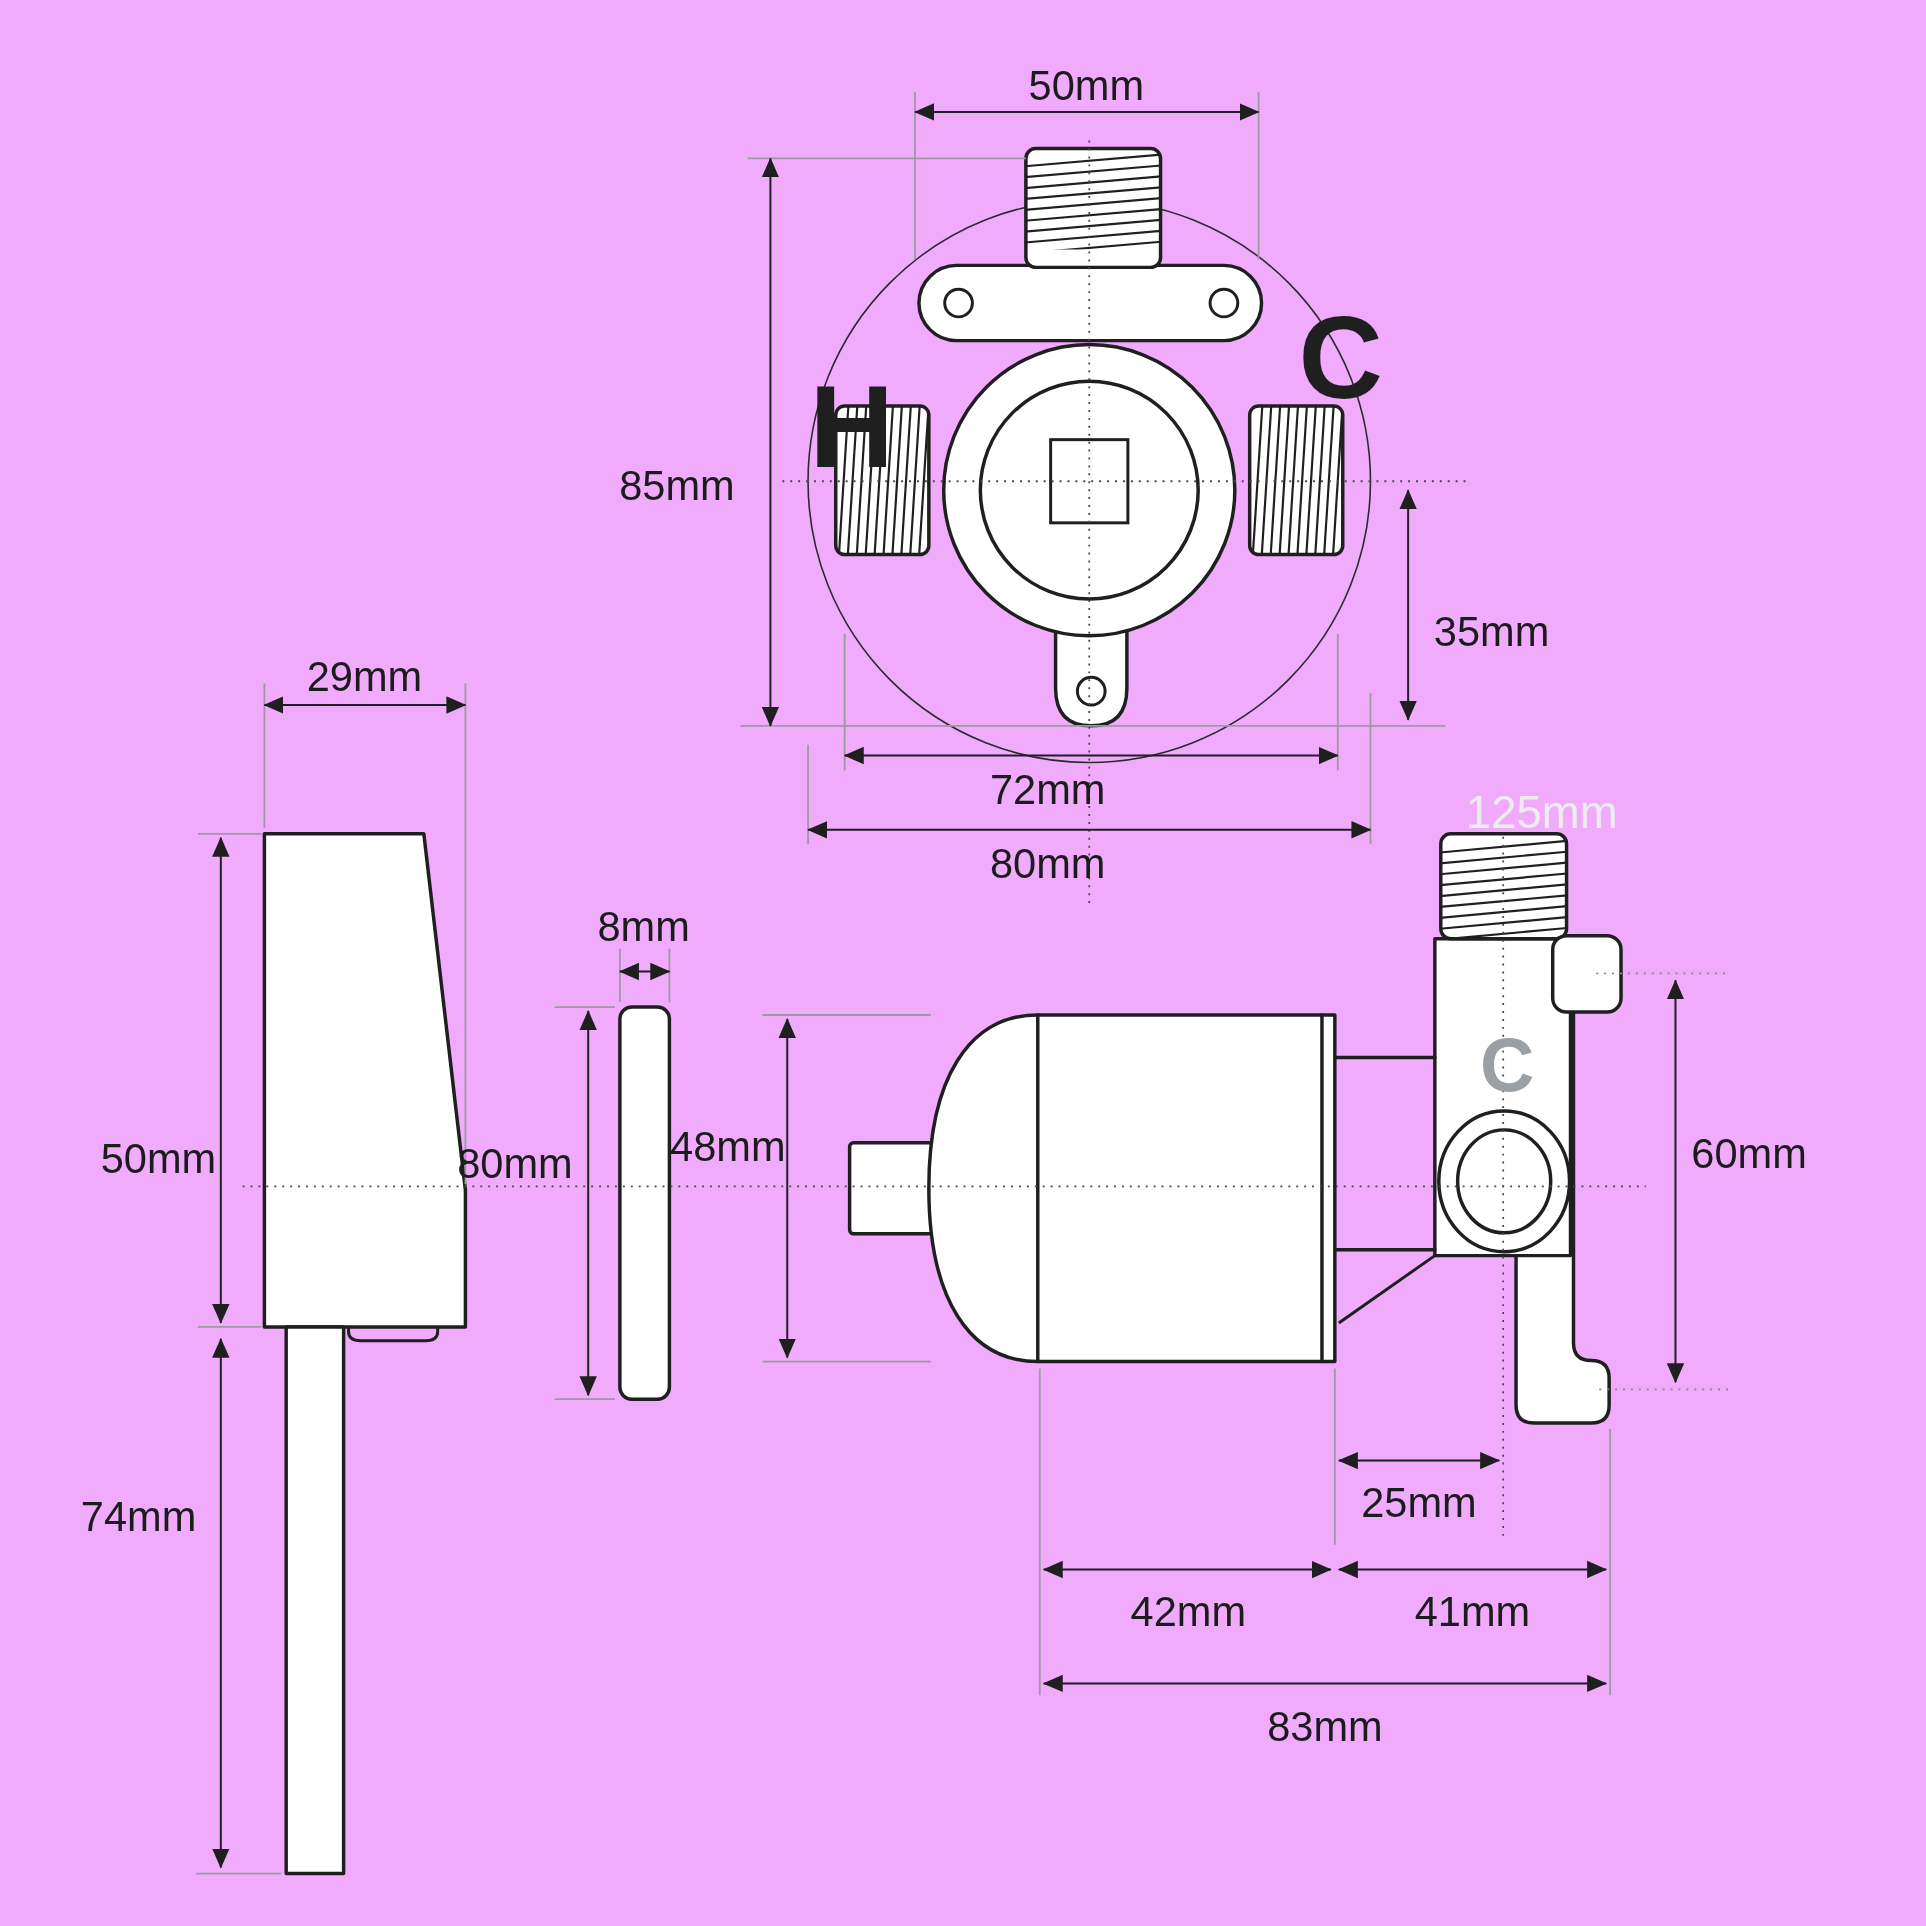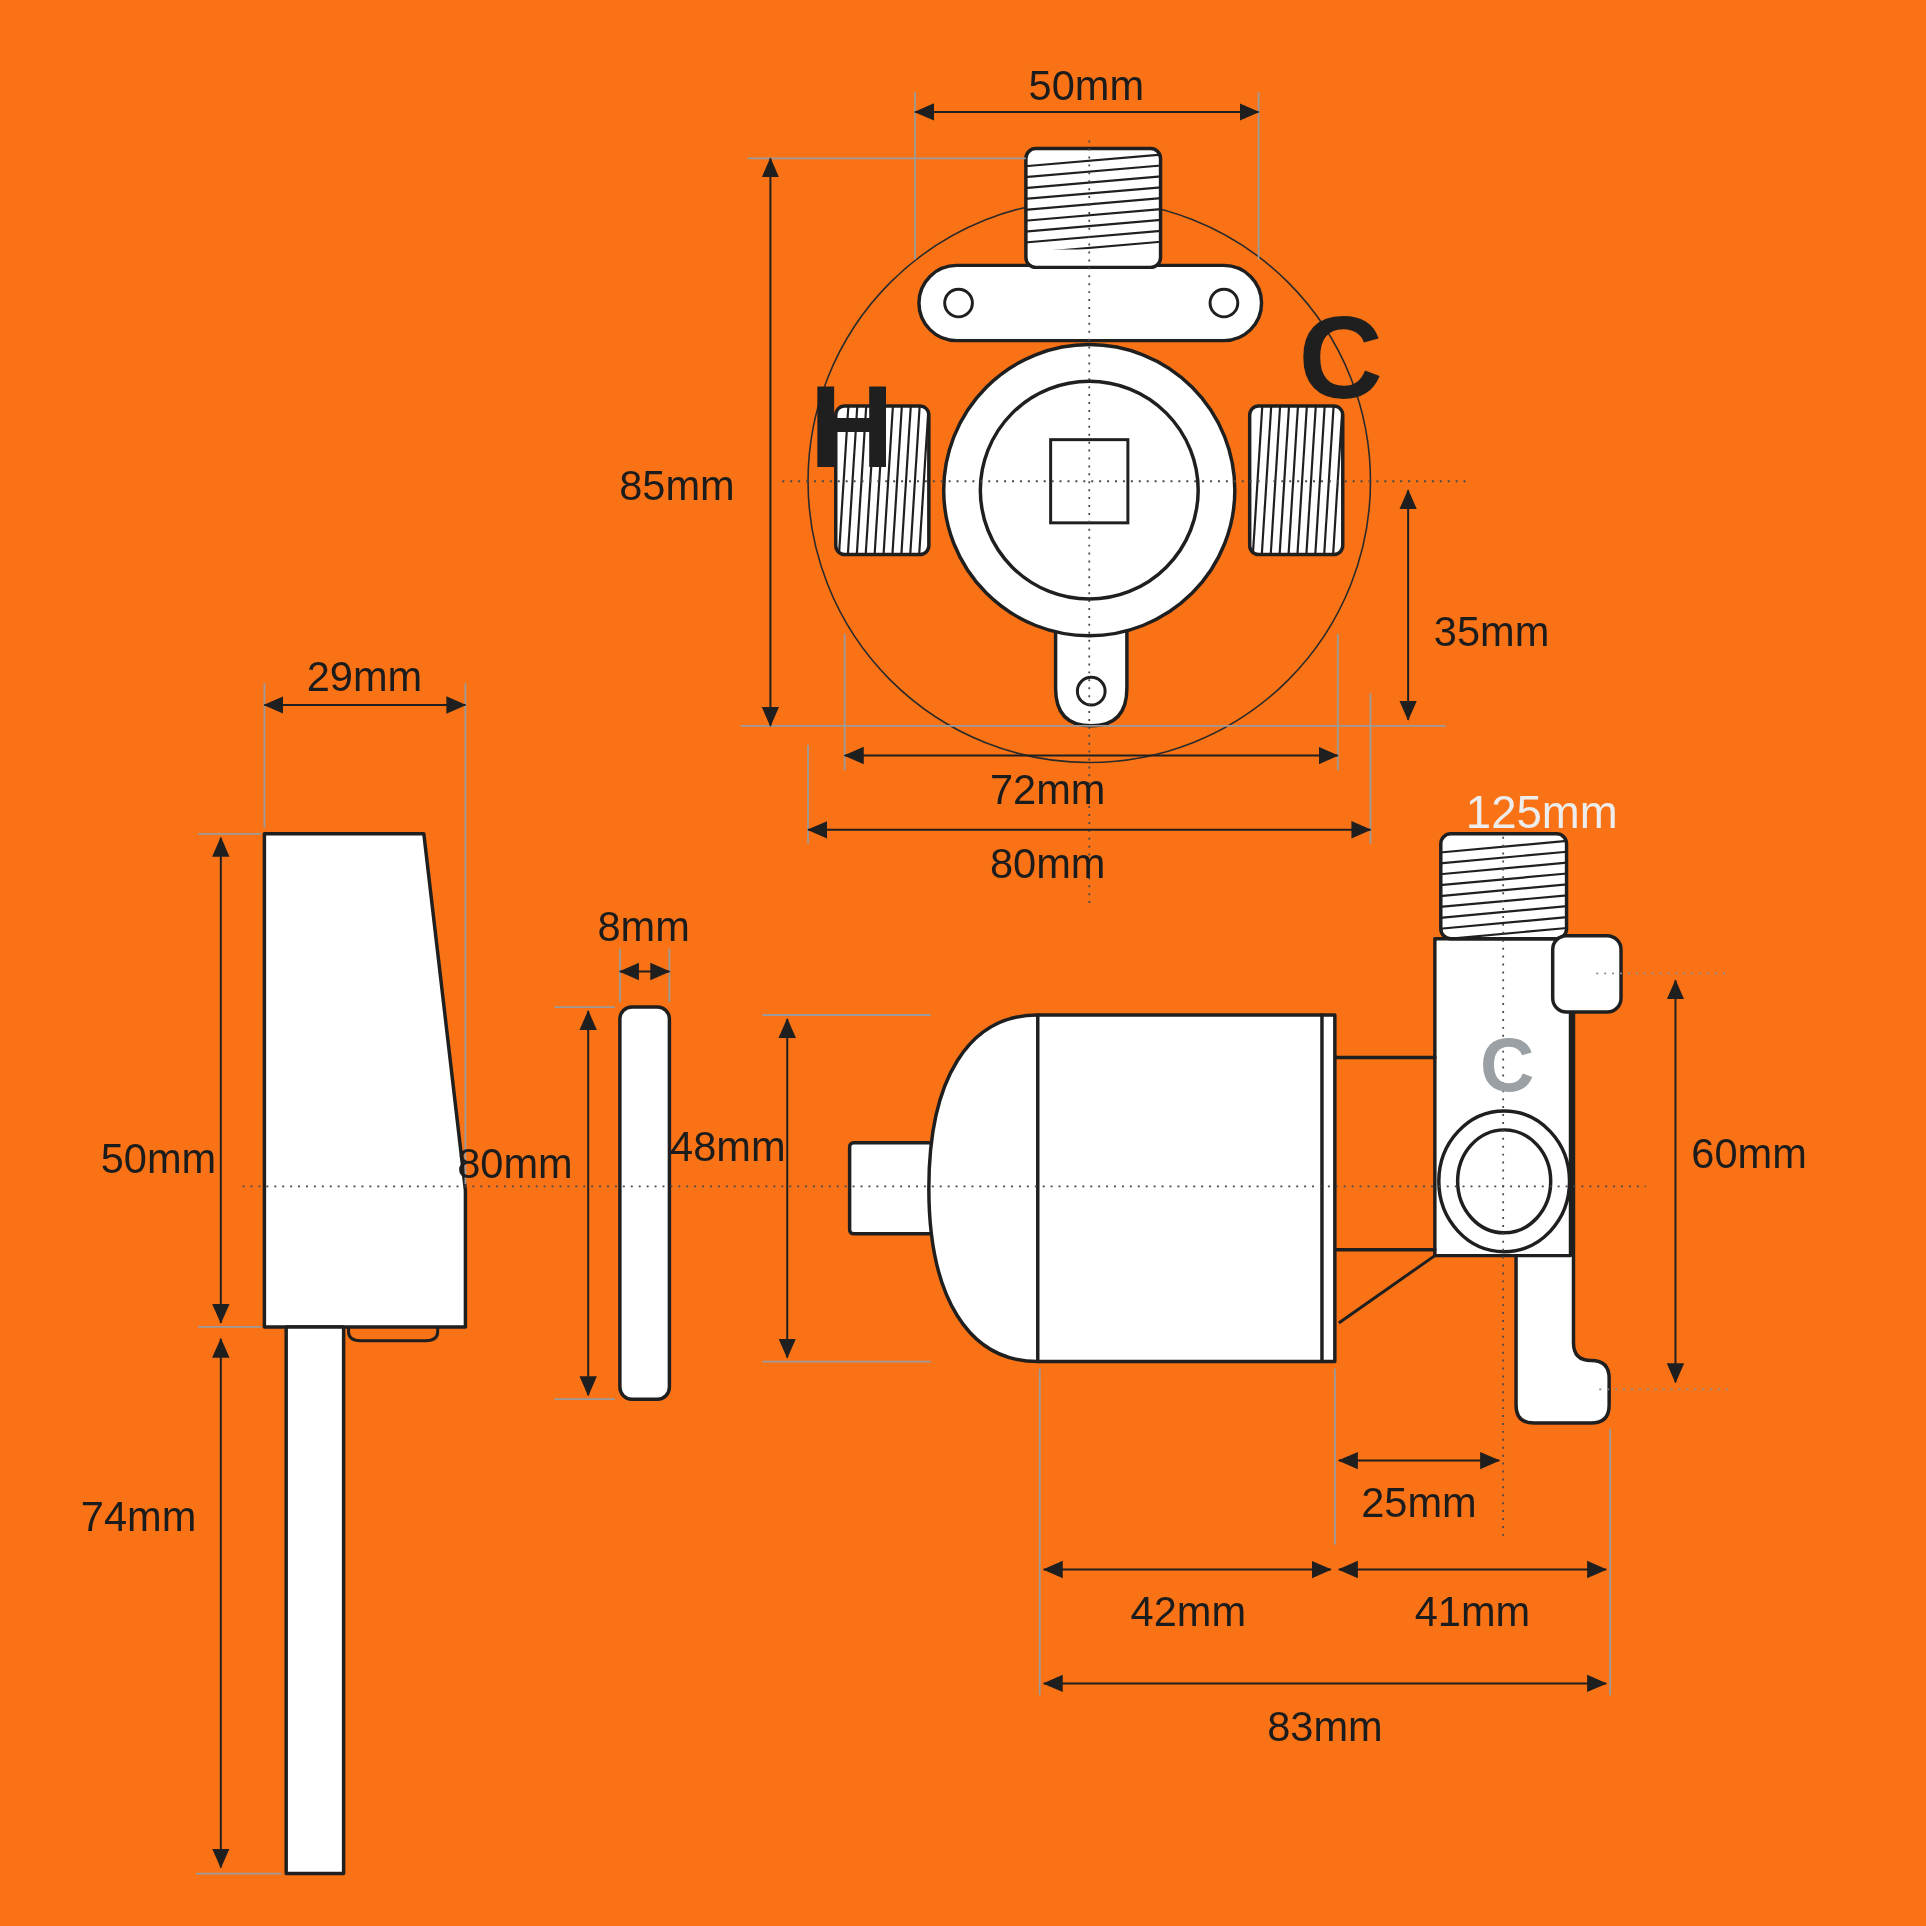--- a/index.html
+++ b/index.html
@@ -1,16 +1,16 @@
 <!DOCTYPE html>
 <html><head>
 <meta charset="utf-8">
 <style>
   html,body{margin:0;padding:0;background:#ffffff;}
-  .stage{width:1927px;height:1927px;position:relative;background:#f97316;}
+  .stage{width:1927px;height:1927px;position:relative;background:#f0abfc;}
   svg{display:block;}
   .outline{fill:#fff;stroke:#1f1f1f;stroke-width:3.5;stroke-linejoin:round;stroke-linecap:round;}
   .outline-nf{fill:none;stroke:#1f1f1f;stroke-width:3.5;stroke-linejoin:round;stroke-linecap:round;}
   .outline-md{fill:none;stroke:#1f1f1f;stroke-width:3;}
   .thin{fill:none;stroke:#2a2a2a;stroke-width:1.6;}
   .hatch{stroke:#1f1f1f;stroke-width:2.2;fill:none;}
   .dim{stroke:#1f1f1f;stroke-width:2;fill:none;}
   .ext{stroke:#9b9b9b;stroke-width:1.8;fill:none;}
   .dot{stroke:#4a4a4a;stroke-width:1.8;fill:none;stroke-dasharray:2 6;}
   .dotg{stroke:#8a8a8a;stroke-width:1.8;fill:none;stroke-dasharray:2 6;}

